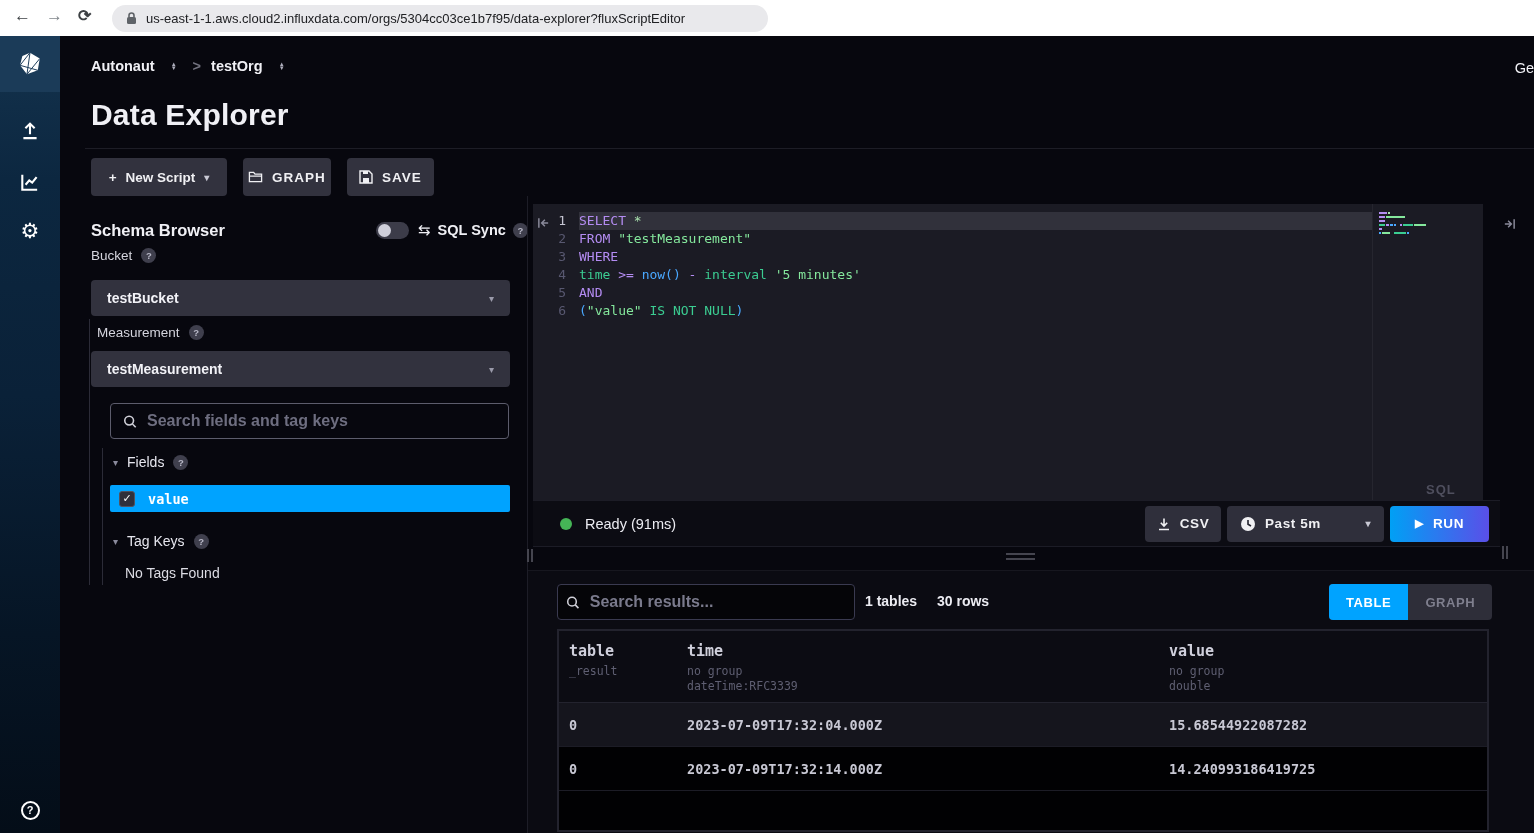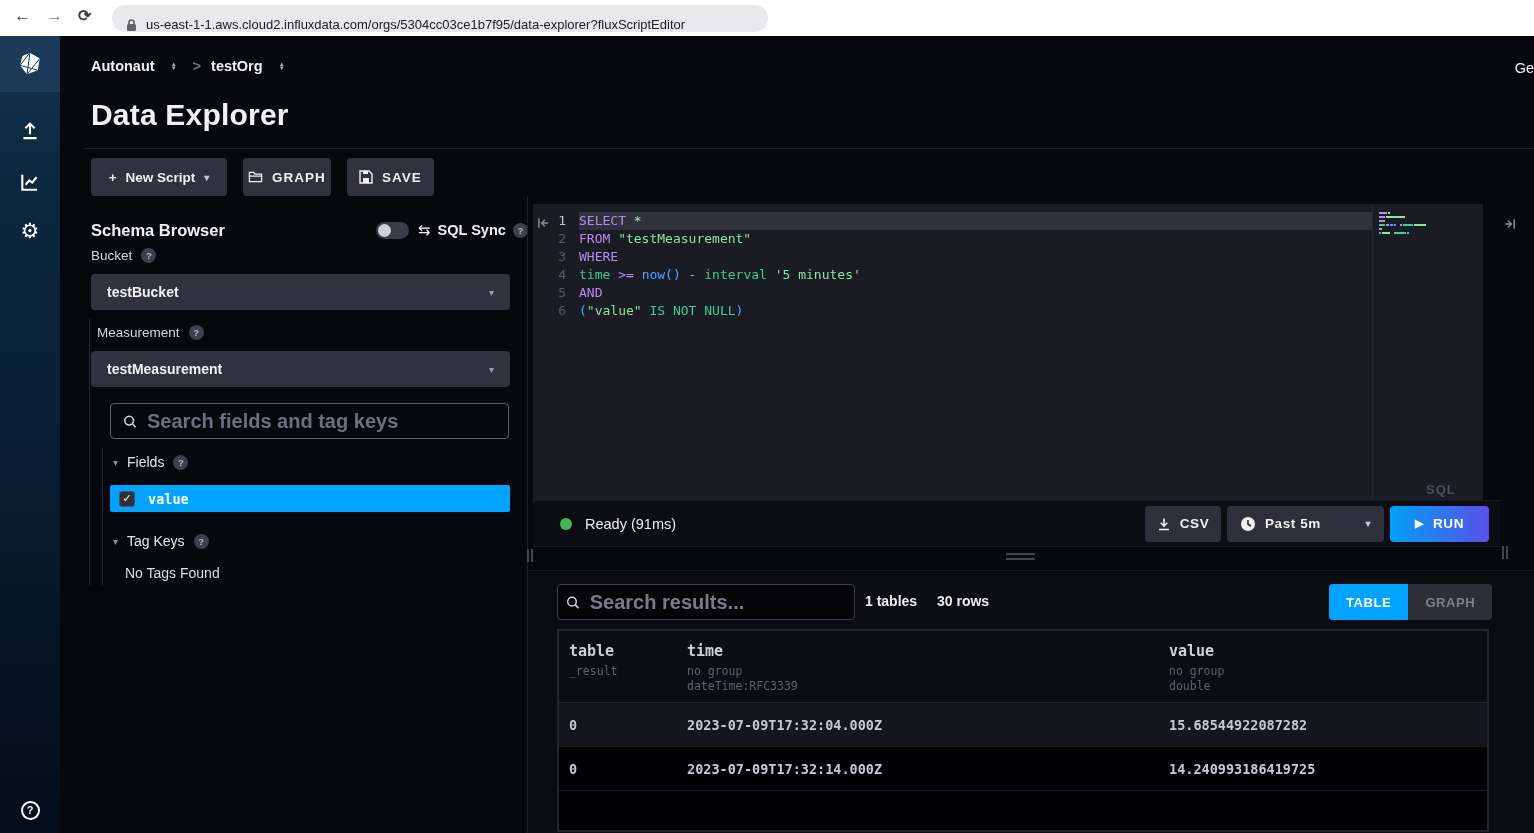--- a/index.html
+++ b/index.html
@@ -6,21 +6,21 @@
   html,body { width:1534px; height:833px; overflow:hidden; background:#07070e;
               font-family:"Liberation Sans", sans-serif; }
 
   
   .chrome { position:absolute; left:0; top:0; width:1534px; height:36px; background:#ffffff; }
   .chrome .navbtn { position:absolute; top:6px; font-size:17px; font-weight:bold; color:#3c4043; cursor:pointer; }
   .chrome .back { left:14px; }
   .chrome .fwd  { left:46px; color:#80868b; }
   .chrome .reload { left:78px; font-size:16px; }
   .urlpill { position:absolute; left:112px; top:5px; width:656px; height:27px; border-radius:14px;
-             background:#e9e9ec; display:flex; align-items:flex-end; padding:0 14px; }
+             background:#e9e9ec; display:flex; align-items:center; padding:0 14px; }
   .urlpill .lock { margin-right:9px; display:inline-flex; }
   .urlpill .url { font-size:13px; color:#202124; white-space:nowrap; overflow:hidden; }
 
   
   .app { position:absolute; left:0; top:36px; width:1534px; height:797px; background:#07070e; color:#f0f0f5; }
 
   
   .nav { position:absolute; left:0; top:0; width:60px; height:797px;
          background:linear-gradient(180deg,#14334e 0%,#0c2740 18%,#0a2138 45%,#061525 75%,#040d18 100%); }
   .nav .logo-cell { position:absolute; left:0; top:0; width:60px; height:56px; background:#1b3b58;
@@ -57,21 +57,21 @@
   .qmark { width:15px; height:15px; background:#3f3f4d; border-radius:50%; color:#b9b9c8;
            font-size:9.5px; font-weight:bold; display:inline-flex; align-items:center; justify-content:center; cursor:pointer; }
   .sb-label { position:absolute; font-size:13.5px; color:#d4d4dd; display:flex; align-items:center; gap:9px; }
   .dd { position:absolute; left:91px; width:419px; height:36px; background:#32323e; border-radius:4px;
         display:flex; align-items:center; padding:0 16px; cursor:pointer; }
   .dd .dd-text { font-size:14px; font-weight:bold; color:#f2f2f7; flex:1; }
   .dd .caret { color:#9a9aaa; }
   .sb-search { position:absolute; left:110px; top:367px; width:399px; height:36px; background:transparent;
                border:1px solid #5c5c6c; border-radius:4px; display:flex; align-items:center; padding:0 12px; gap:10px; }
   .sb-search input, .res-search input { background:transparent; border:none; outline:none; color:#e8e8f0;
-               font-size:20px; font-weight:bold; width:100%; font-family:"Liberation Sans",sans-serif; }
+               font-size:16px; font-weight:bold; width:100%; font-family:"Liberation Sans",sans-serif; }
   .sb-search input::placeholder { color:#6e6e80; }
   .tree-row { position:absolute; display:flex; align-items:center; gap:9px; font-size:14px; color:#e6e6ee; }
   .tree-caret { font-size:10px; color:#8a8a9c; cursor:pointer; }
   .guide { position:absolute; width:1px; background:#2b2b37; }
   #field-list { position:absolute; left:110px; top:449px; width:400px; }
   .field-row { height:27px; border-radius:2px; display:flex; align-items:center; gap:13px; padding:0 9px; cursor:pointer; }
   .checkbox { width:16px; height:16px; background:#30303a; border:1px solid #52525e; border-radius:3px;
               display:flex; align-items:center; justify-content:center; font-size:11px; color:#ffffff; cursor:pointer; }
   .field-label { font-family:"DejaVu Sans Mono",monospace; font-size:13.5px; font-weight:bold; color:#ffffff; }
   .notags { position:absolute; left:125px; top:529px; font-size:14px; color:#dcdce4; }
@@ -231,21 +231,21 @@
   <div class="sqlsync">
     <span class="sync-glyph">⇆</span>
     <span>SQL Sync</span>
     <span class="qmark">?</span>
   </div>
 
   <div class="sb-label" style="left:91px; top:212px;align-items:center;">
     <span>Bucket</span>
     <span class="qmark">?</span>
   </div>
-  <div class="dd" style="top:238px;gap:28px;">
+  <div class="dd" style="top:244px;gap:28px;">
     <span class="dd-text">testBucket</span>
     <span class="caret">▾</span>
   </div>
 
   <div class="sb-label" style="left:97px; top:289px;">
     <span>Measurement</span>
     <span class="qmark">?</span>
   </div>
   <div class="dd" style="top:315px;">
     <span class="dd-text">testMeasurement</span>

